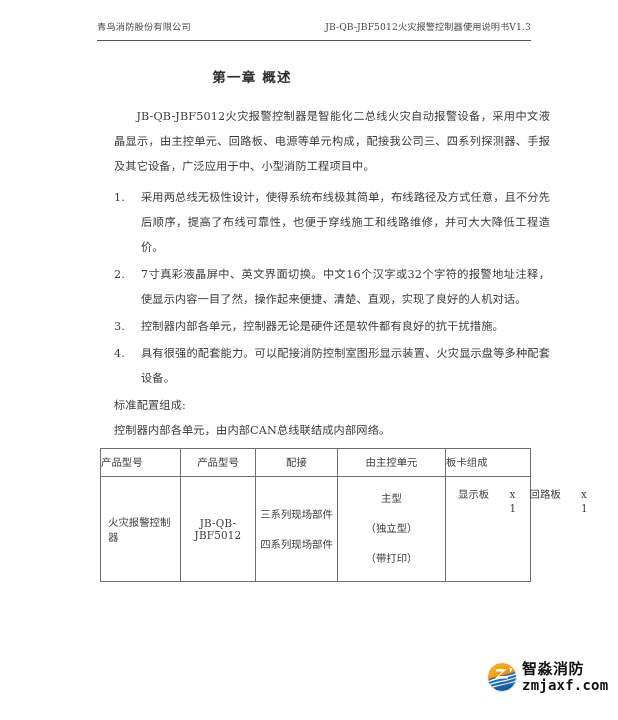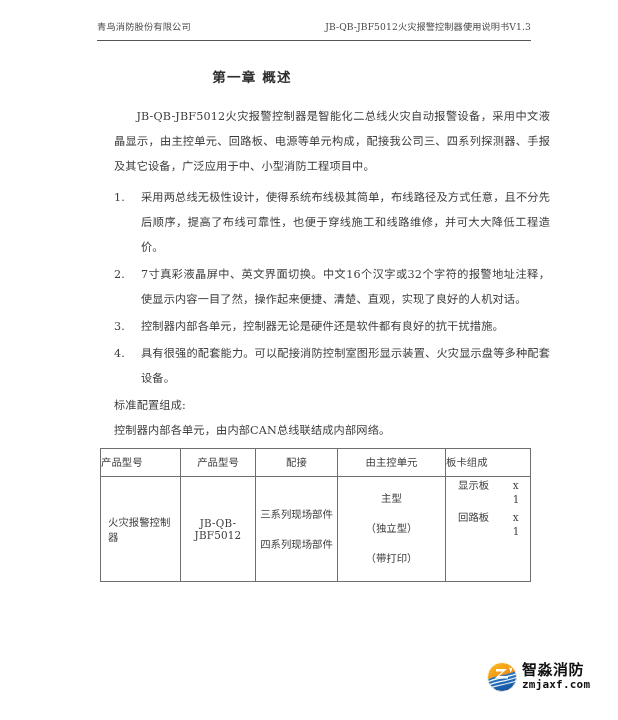--- a/index.html
+++ b/index.html
@@ -149,21 +149,21 @@
     justify-content: center;
     gap: 16px;
     line-height: 14px;
   }
   .cell-lines.tight { gap: 16px; font-family: Liberation Mono, monospace; }
   .cell-name { padding-left: 7px; text-align: left; }
   .cell-model { letter-spacing: 0.2px; }
 
   .boards {
     display: flex;
-    flex-direction: column;
+    flex-direction: row;
     gap: 4px;
     padding: 0 0 0 12px;
     margin-top: -42px;
     line-height: 14px;
   }
   .board-row {
     display: flex;
     align-items: baseline;
   }
   .board-label { width: 60px; text-align: left; }
@@ -192,21 +192,21 @@
   }
   .logo-cn {
     font-family: "DejaVu Sans", "Liberation Sans", sans-serif;
     font-size: 15px;
     font-weight: bold;
     color: #111111;
     letter-spacing: 0.5px;
   }
   .logo-url {
     font-family: "DejaVu Sans Mono", "Liberation Mono", monospace;
-    font-size: 11px;
+    font-size: 14px;
     font-weight: bold;
     color: #111111;
     letter-spacing: 0.2px;
   }
 </style>
 </head>
 <body>
 
 <div class="page">
 

